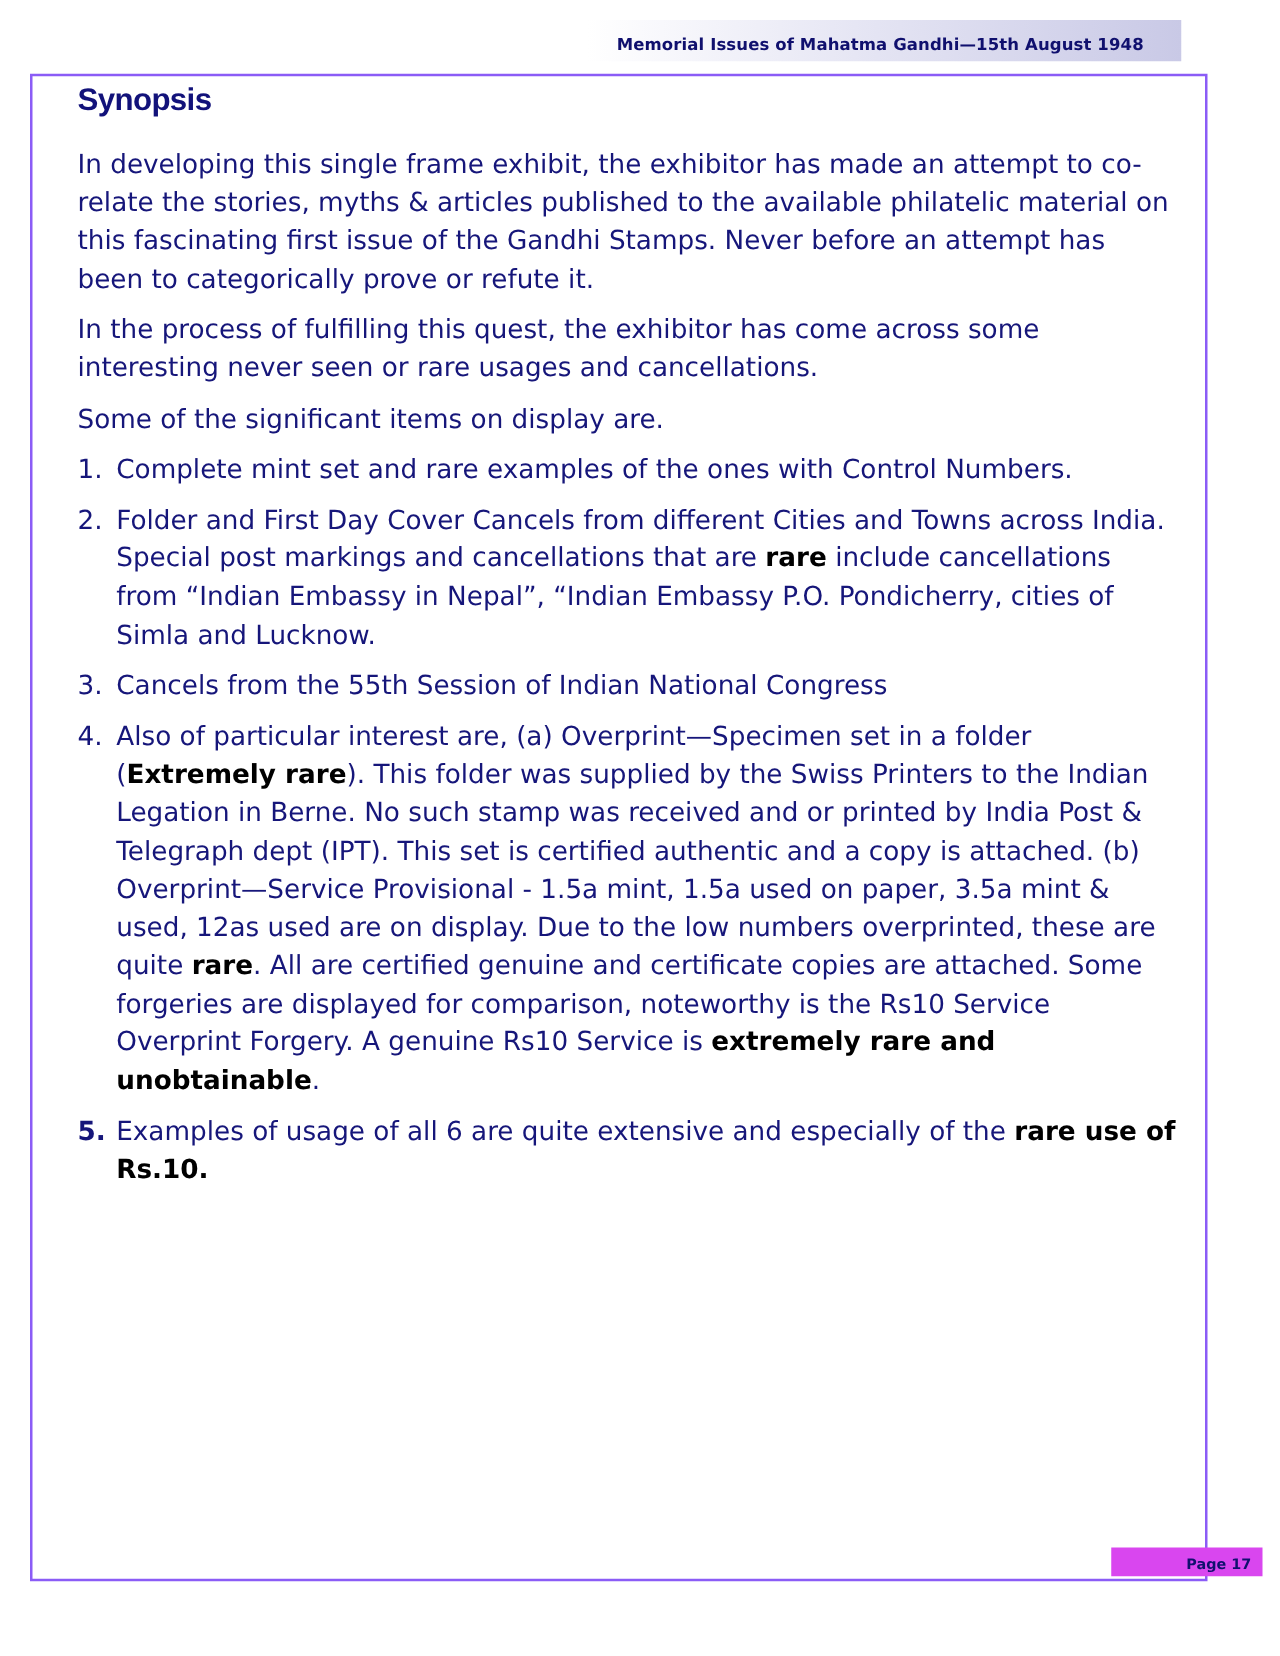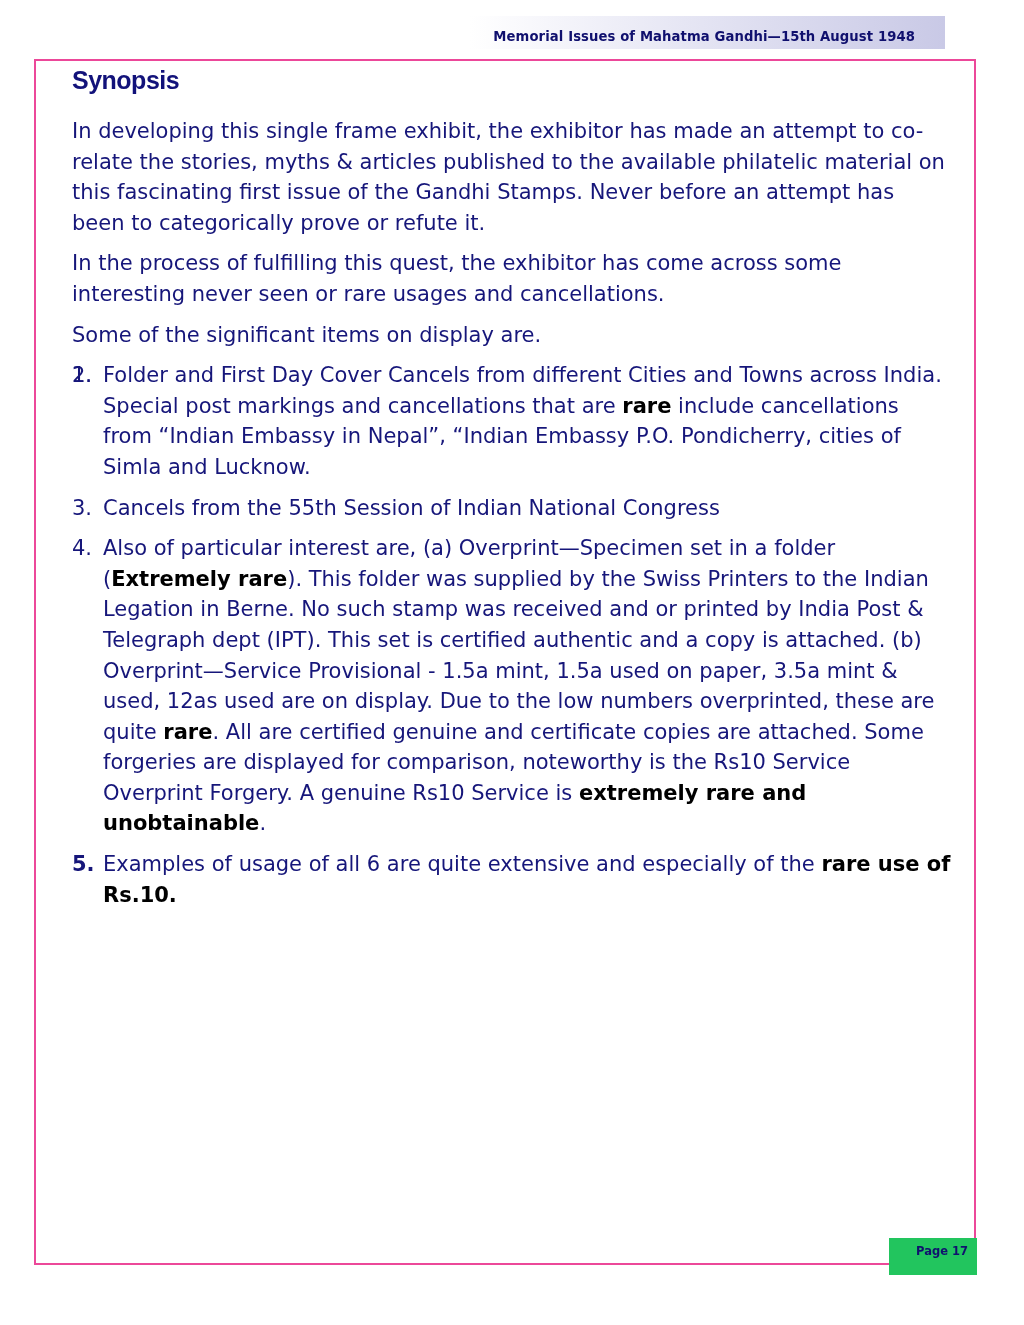--- a/index.html
+++ b/index.html
@@ -2,53 +2,54 @@
 <html><head>
 <meta charset="utf-8">
 <style>
   html, body { margin: 0; padding: 0; background: #ffffff; }
   body { width: 1024px; height: 1325px; position: relative; overflow: hidden;
          font-family: "DejaVu Sans", sans-serif; color: #16167a; }
   .header-band { position: absolute; left: 470px; top: 16px; width: 475px; height: 33px;
                  background: linear-gradient(to right, #ffffff 0%, #e6e6f4 45%, #c9c9e6 100%); }
   .header-text { position: absolute; right: 30px; top: 13px; font-size: 13.2px; font-weight: bold;
                  color: #10106e; white-space: nowrap; letter-spacing: 0.1px; }
-  .frame { position: absolute; left: 34px; top: 59px; width: 938px; height: 1202px;
-           border: 2px solid #ec4899; box-sizing: content-box; }
+  .frame { position: absolute; left: 24px; top: 59px; width: 938px; height: 1202px;
+           border: 2px solid #8b5cf6; box-sizing: content-box; }
   .title { position: absolute; left: 36px; top: 5px; margin: 0; font-size: 25px; font-weight: bold;
            color: #12127a; letter-spacing: -0.5px; font-family: "Liberation Sans", sans-serif; }
   .content { position: absolute; left: 36px; top: 55px; width: 880px; font-size: 21px; line-height: 30.6px; }
   .content p { margin: 0 0 10px 0; }
   .list { margin: 0; padding: 0; list-style: none; }
   .list li { position: relative; padding-left: 31px; margin-bottom: 10px; }
   .list .num { position: absolute; left: 0; top: 0; }
   .list .num.bold { font-weight: bold; }
   b { font-weight: bold; color: #000000; }
-  .page-badge { position: absolute; left: 889px; top: 1238px; width: 88px; height: 37px;
-                background: #22c55e; }
+  .page-badge { position: absolute; left: 889px; top: 1238px; width: 88px; height: 23px;
+                background: #d946ef; padding-left: 33px; }
   .page-badge span { position: absolute; right: 9px; top: 6px; font-size: 11.5px; font-weight: bold; color: #10106e; }
 </style>
 </head>
 <body>
 
 <div class="header-band">
   <span class="header-text">Memorial Issues of Mahatma Gandhi—15th August 1948</span>
 </div>
 
 <div class="frame">
   <h1 class="title">Synopsis</h1>
 
   <div class="content">
     <p>In developing this single frame exhibit, the exhibitor has made an attempt to co-relate the stories, myths &amp; articles published to the available philatelic material on this fascinating first issue of the Gandhi Stamps. Never before an attempt has been to categorically prove or refute it.</p>
     <p>In the process of fulfilling this quest, the exhibitor has come across some interesting never seen or rare usages and cancellations.</p>
     <p>Some of the significant items on display are.</p>
 
     <ol class="list">
       <li>
         <span class="num">1.</span>
+        <span>Complete mint set and rare examples of the ones with Control Numbers.</span>
       </li>
       <li>
         <span class="num">2.</span>
         <span>Folder and First Day Cover Cancels from different Cities and Towns across India. Special post markings and cancellations that are </span><b>rare</b><span> include cancellations from “Indian Embassy in Nepal”, “Indian Embassy P.O. Pondicherry, cities of Simla and Lucknow.</span>
       </li>
       <li>
         <span class="num">3.</span>
         <span>Cancels from the 55th Session of Indian National Congress</span>
       </li>
       <li>

